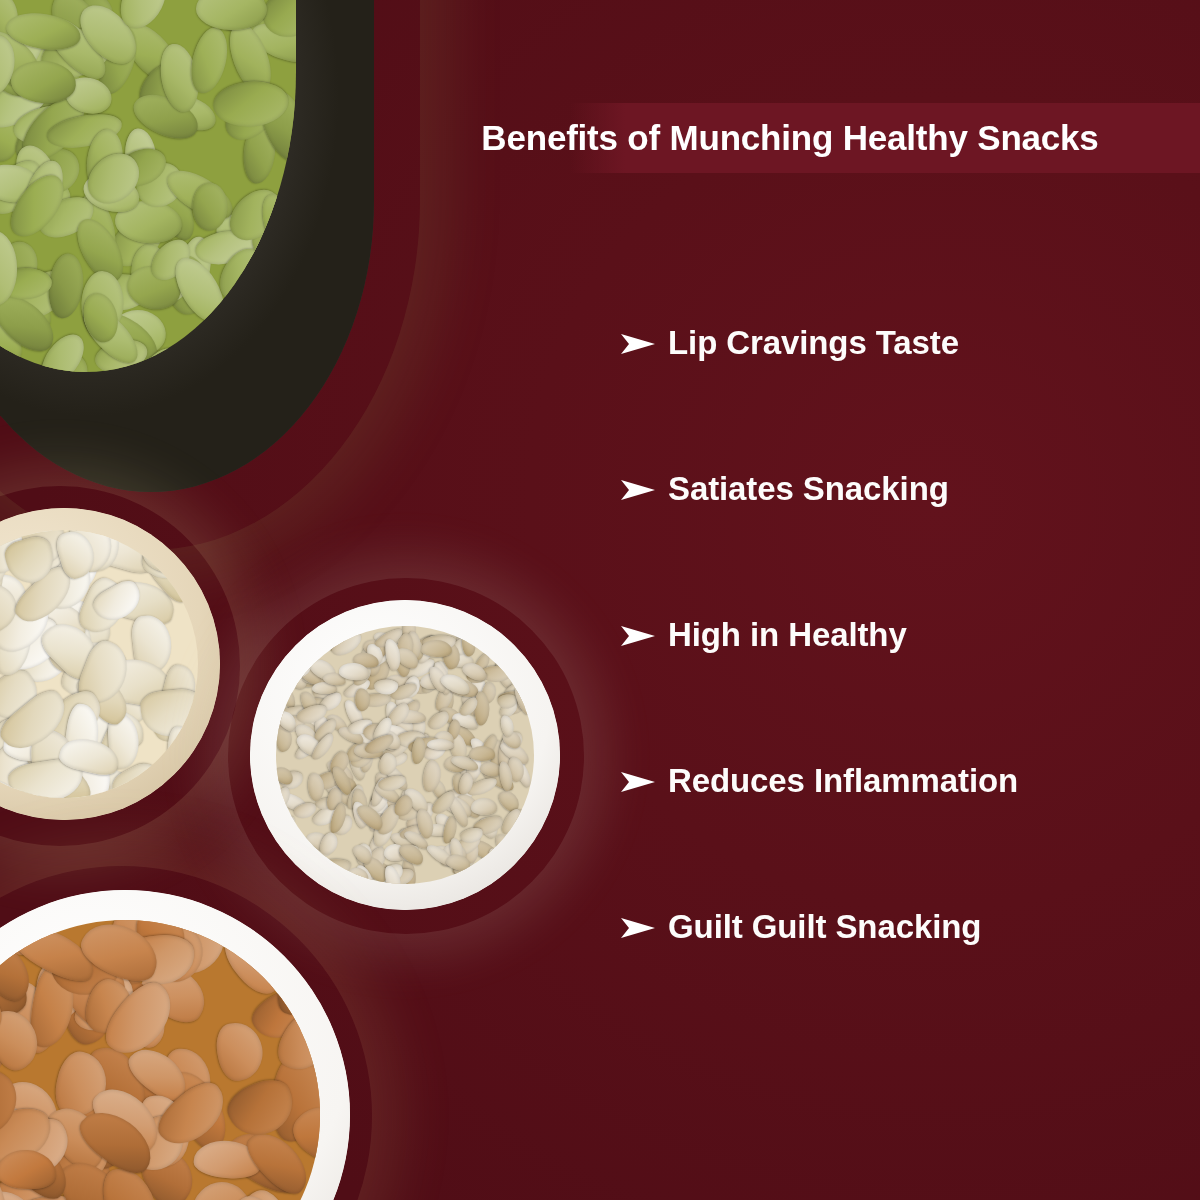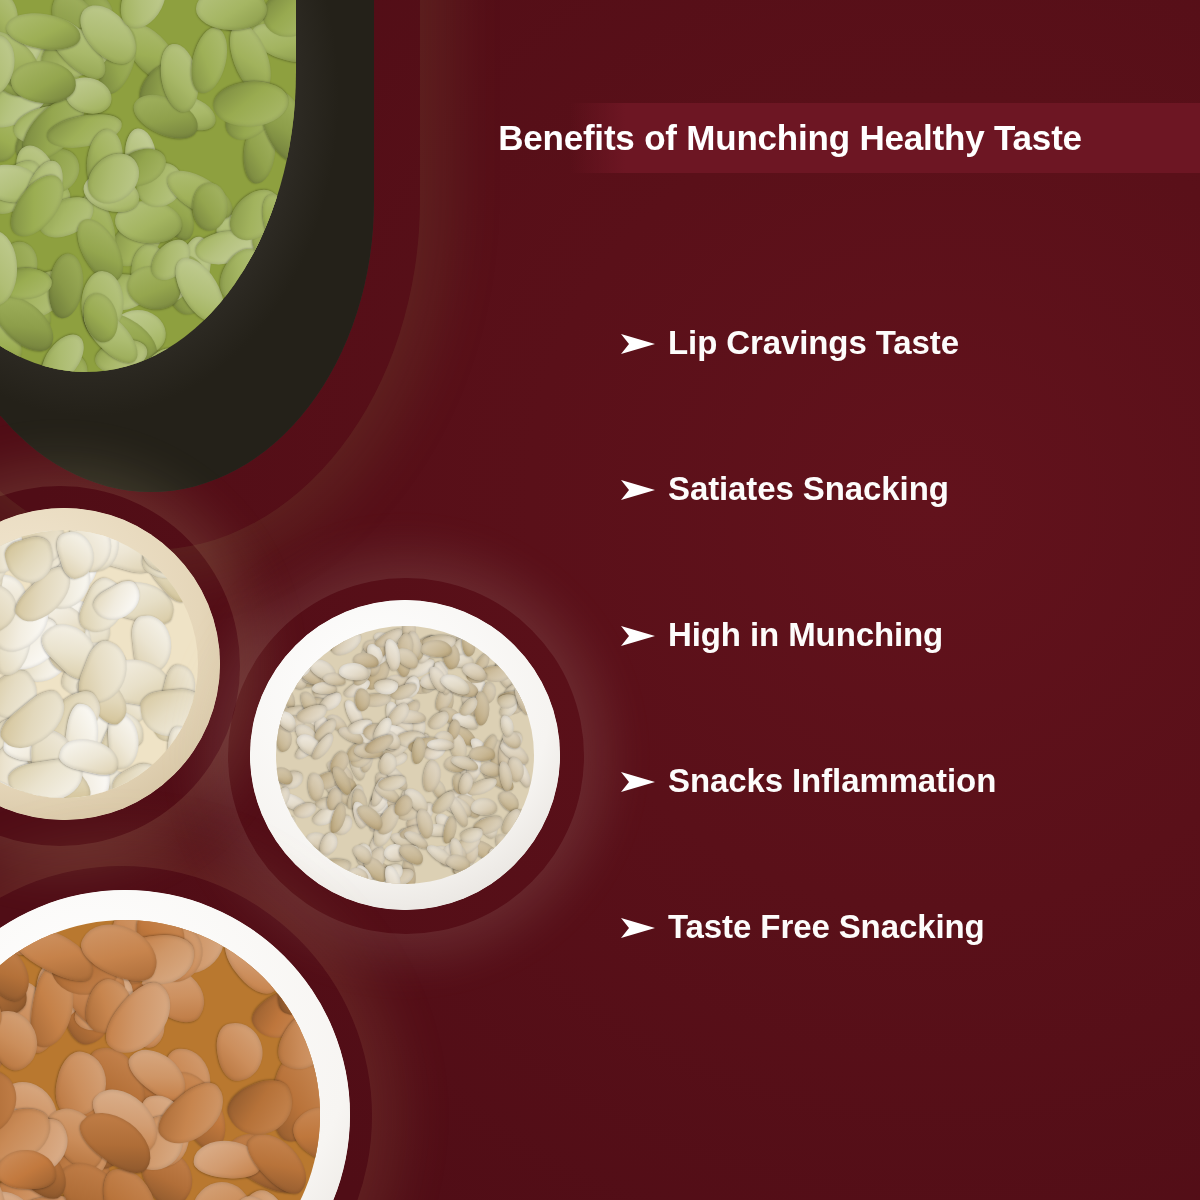--- a/index.html
+++ b/index.html
@@ -828,48 +828,48 @@
         <div class="seed" style="width: 83.8362px; height: 38.9351px; left: 294.27px; top: 294.233px; border-radius: 52% 52% 48% 48% / 62% 62% 38% 38%; transform: rotate(63.1906deg); background: linear-gradient(145deg, rgb(218, 174, 138) 0%, rgb(207, 150, 103) 55%, rgb(193, 121, 61) 100%); box-shadow: rgba(0, 0, 0, 0.18) 0px 0px 4px inset, rgba(0, 0, 0, 0.26) 0px 1px 2px;"></div>
         <div class="seed" style="width: 71.7861px; height: 37.3463px; left: 2.54682px; top: 271.962px; border-radius: 52% 52% 48% 48% / 62% 62% 38% 38%; transform: rotate(127.858deg); background: linear-gradient(145deg, rgb(202, 138, 86) 0%, rgb(183, 114, 58) 55%, rgb(141, 88, 44) 100%); box-shadow: rgba(0, 0, 0, 0.18) 0px 0px 4px inset, rgba(0, 0, 0, 0.26) 0px 1px 2px;"></div>
         <div class="seed" style="width: 79.7454px; height: 44.3026px; left: 146.643px; top: 198.744px; border-radius: 52% 52% 48% 48% / 62% 62% 38% 38%; transform: rotate(35.9203deg); background: linear-gradient(145deg, rgb(199, 132, 77) 0%, rgb(175, 109, 55) 55%, rgb(132, 82, 42) 100%); box-shadow: rgba(0, 0, 0, 0.18) 0px 0px 4px inset, rgba(0, 0, 0, 0.26) 0px 1px 2px;"></div>
         <div class="seed" style="width: 80.2851px; height: 39.0118px; left: -5.20447px; top: 241.473px; border-radius: 52% 52% 48% 48% / 62% 62% 38% 38%; transform: rotate(36.5948deg); background: linear-gradient(145deg, rgb(204, 144, 94) 0%, rgb(192, 120, 61) 55%, rgb(149, 93, 47) 100%); box-shadow: rgba(0, 0, 0, 0.18) 0px 0px 4px inset, rgba(0, 0, 0, 0.26) 0px 1px 2px;"></div>
         <div class="seed" style="width: 58.8668px; height: 45.4218px; left: 345.377px; top: 99.9245px; border-radius: 52% 52% 48% 48% / 62% 62% 38% 38%; transform: rotate(121.944deg); background: linear-gradient(145deg, rgb(214, 166, 126) 0%, rgb(203, 141, 91) 55%, rgb(181, 113, 57) 100%); box-shadow: rgba(0, 0, 0, 0.18) 0px 0px 4px inset, rgba(0, 0, 0, 0.26) 0px 1px 2px;"></div>
         <div class="seed" style="width: 58.7486px; height: 50.1249px; left: 363.548px; top: 187.721px; border-radius: 52% 52% 48% 48% / 62% 62% 38% 38%; transform: rotate(34.2752deg); background: linear-gradient(145deg, rgb(204, 143, 94) 0%, rgb(191, 119, 60) 55%, rgb(149, 93, 47) 100%); box-shadow: rgba(0, 0, 0, 0.18) 0px 0px 4px inset, rgba(0, 0, 0, 0.26) 0px 1px 2px;"></div>
       </div>
   </div>
 
   <div class="title-band"></div>
-  <div class="poster-title">Benefits of Munching Healthy Taste</div>
+  <div class="poster-title">Benefits of Munching Healthy Snacks</div>
 
   <div class="benefits" id="benefits-list">
       <div class="benefit-row">
         <span class="benefit-arrow"><svg viewBox="0 0 40 40" width="40" height="40" aria-hidden="true">
             <path d="M3 10 L37 20 L3 30 L11 20 Z" fill="#ffffff"></path>
           </svg></span>
         <span class="benefit-label">Lip Cravings Taste</span>
       </div>
       <div class="benefit-row">
         <span class="benefit-arrow"><svg viewBox="0 0 40 40" width="40" height="40" aria-hidden="true">
             <path d="M3 10 L37 20 L3 30 L11 20 Z" fill="#ffffff"></path>
           </svg></span>
         <span class="benefit-label">Satiates Snacking</span>
       </div>
       <div class="benefit-row">
         <span class="benefit-arrow"><svg viewBox="0 0 40 40" width="40" height="40" aria-hidden="true">
             <path d="M3 10 L37 20 L3 30 L11 20 Z" fill="#ffffff"></path>
           </svg></span>
-        <span class="benefit-label">High in Munching</span>
+        <span class="benefit-label">High in Healthy</span>
       </div>
       <div class="benefit-row">
         <span class="benefit-arrow"><svg viewBox="0 0 40 40" width="40" height="40" aria-hidden="true">
             <path d="M3 10 L37 20 L3 30 L11 20 Z" fill="#ffffff"></path>
           </svg></span>
-        <span class="benefit-label">Snacks Inflammation</span>
+        <span class="benefit-label">Reduces Inflammation</span>
       </div>
       <div class="benefit-row">
         <span class="benefit-arrow"><svg viewBox="0 0 40 40" width="40" height="40" aria-hidden="true">
             <path d="M3 10 L37 20 L3 30 L11 20 Z" fill="#ffffff"></path>
           </svg></span>
-        <span class="benefit-label">Taste Free Snacking</span>
+        <span class="benefit-label">Guilt Guilt Snacking</span>
       </div>
     </div>
 
 </div>
 
 </body></html>

